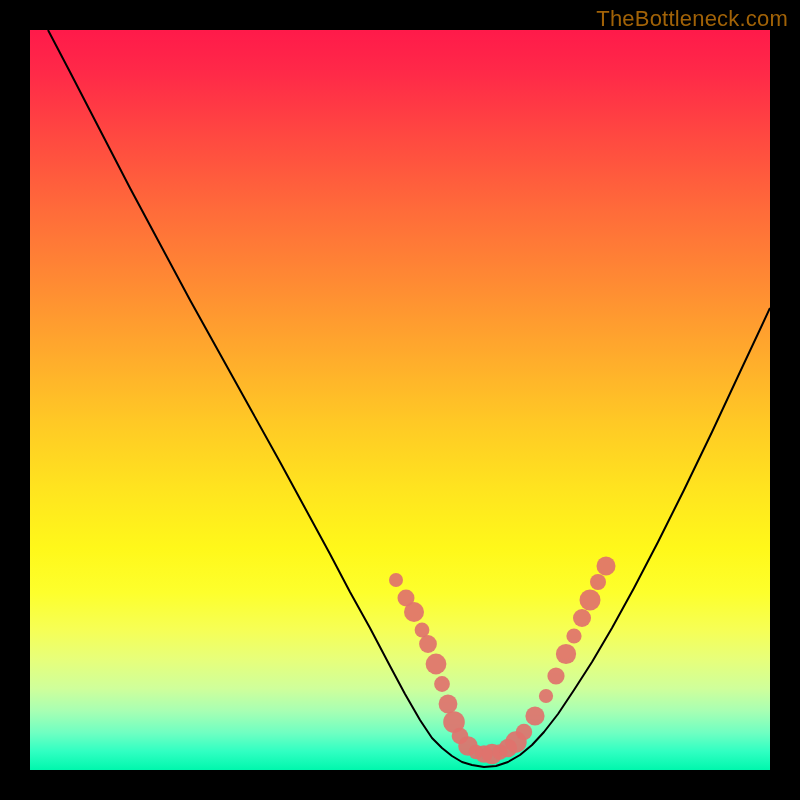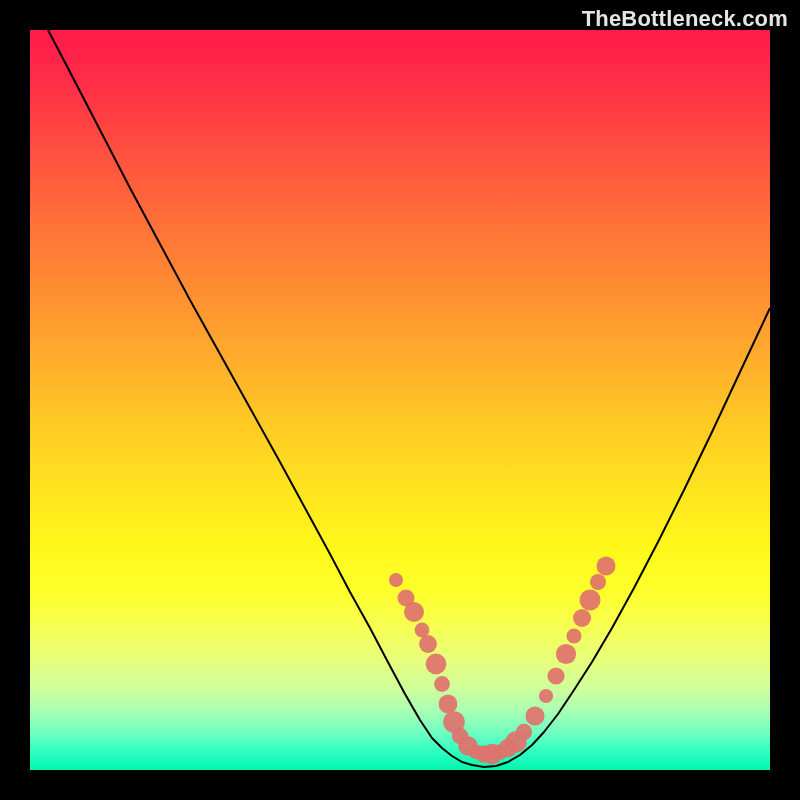--- a/index.html
+++ b/index.html
@@ -8,23 +8,23 @@
     height: 800px;
     background: #000;
     position: relative;
     overflow: hidden;
     font-family: Arial, sans-serif;
   }
   .watermark {
     position: absolute;
     top: 6px;
     right: 12px;
-    color: #e5e5e5;
+    color: #a16207;
     font-size: 22px;
-    font-weight: 700;
+    font-weight: 400;
     z-index: 10;
     letter-spacing: 0.2px;
   }
   .plot-area {
     position: absolute;
     top: 30px;
     left: 30px;
     width: 740px;
     height: 740px;
   }

